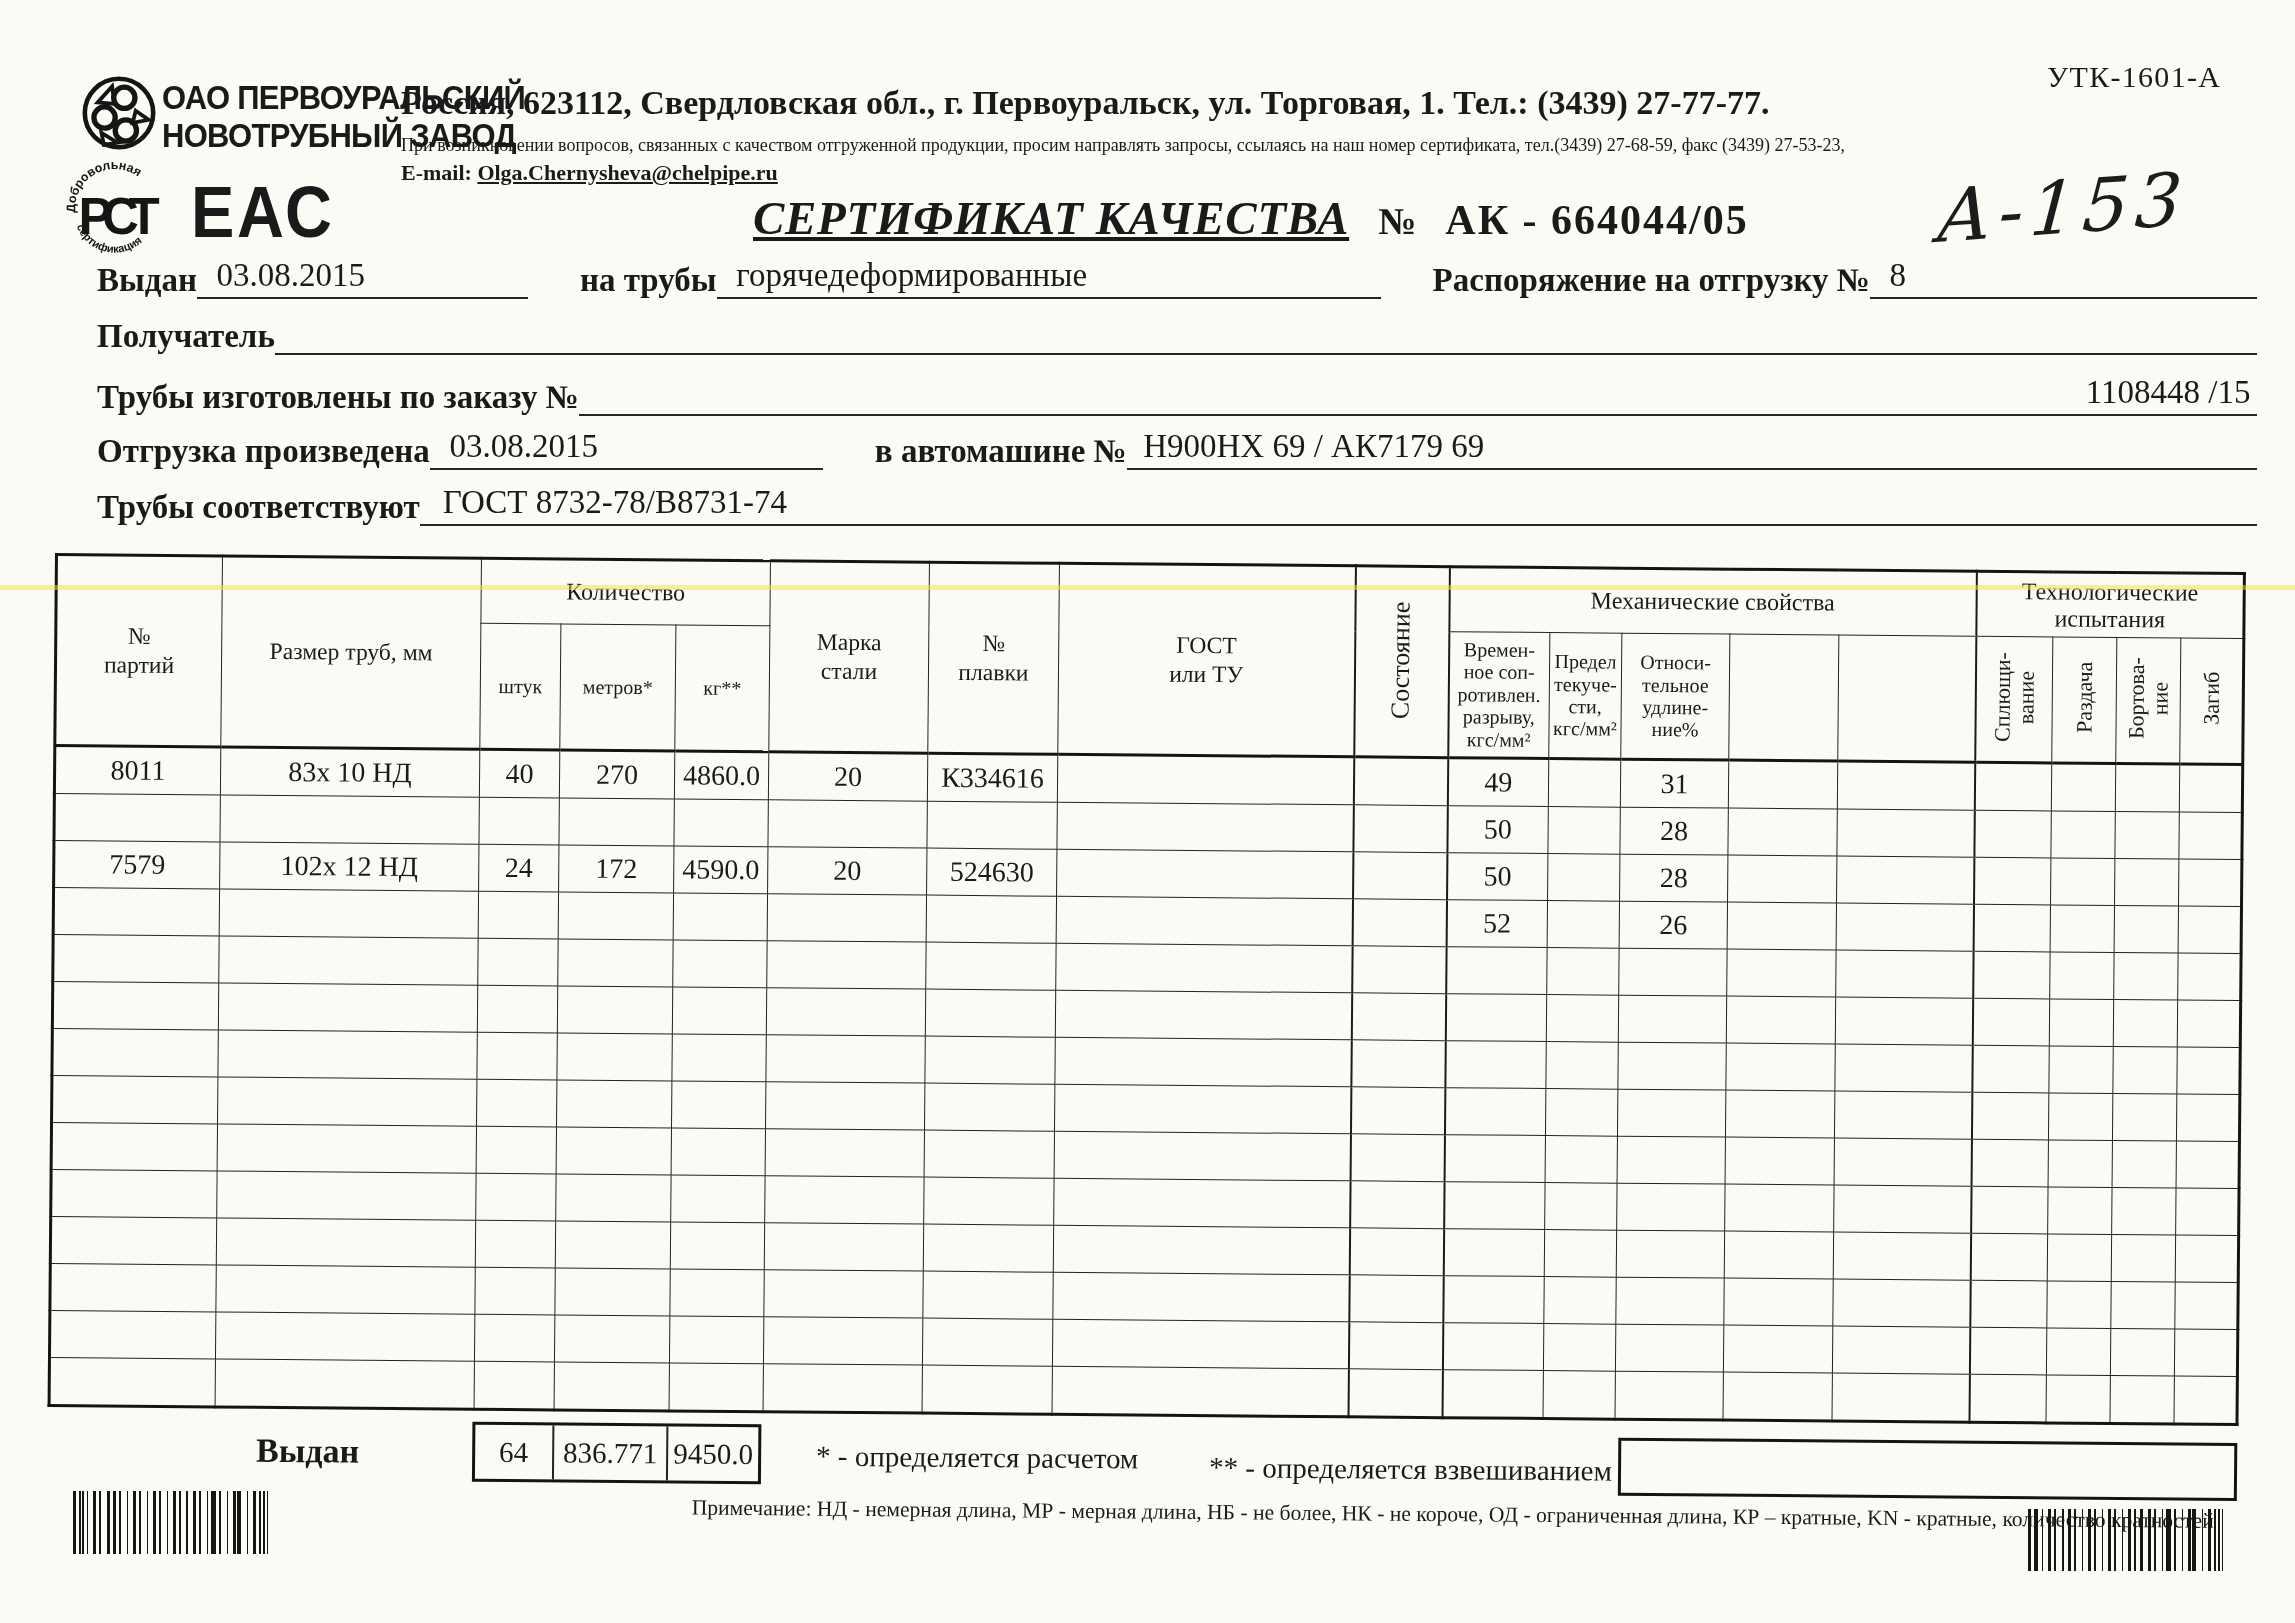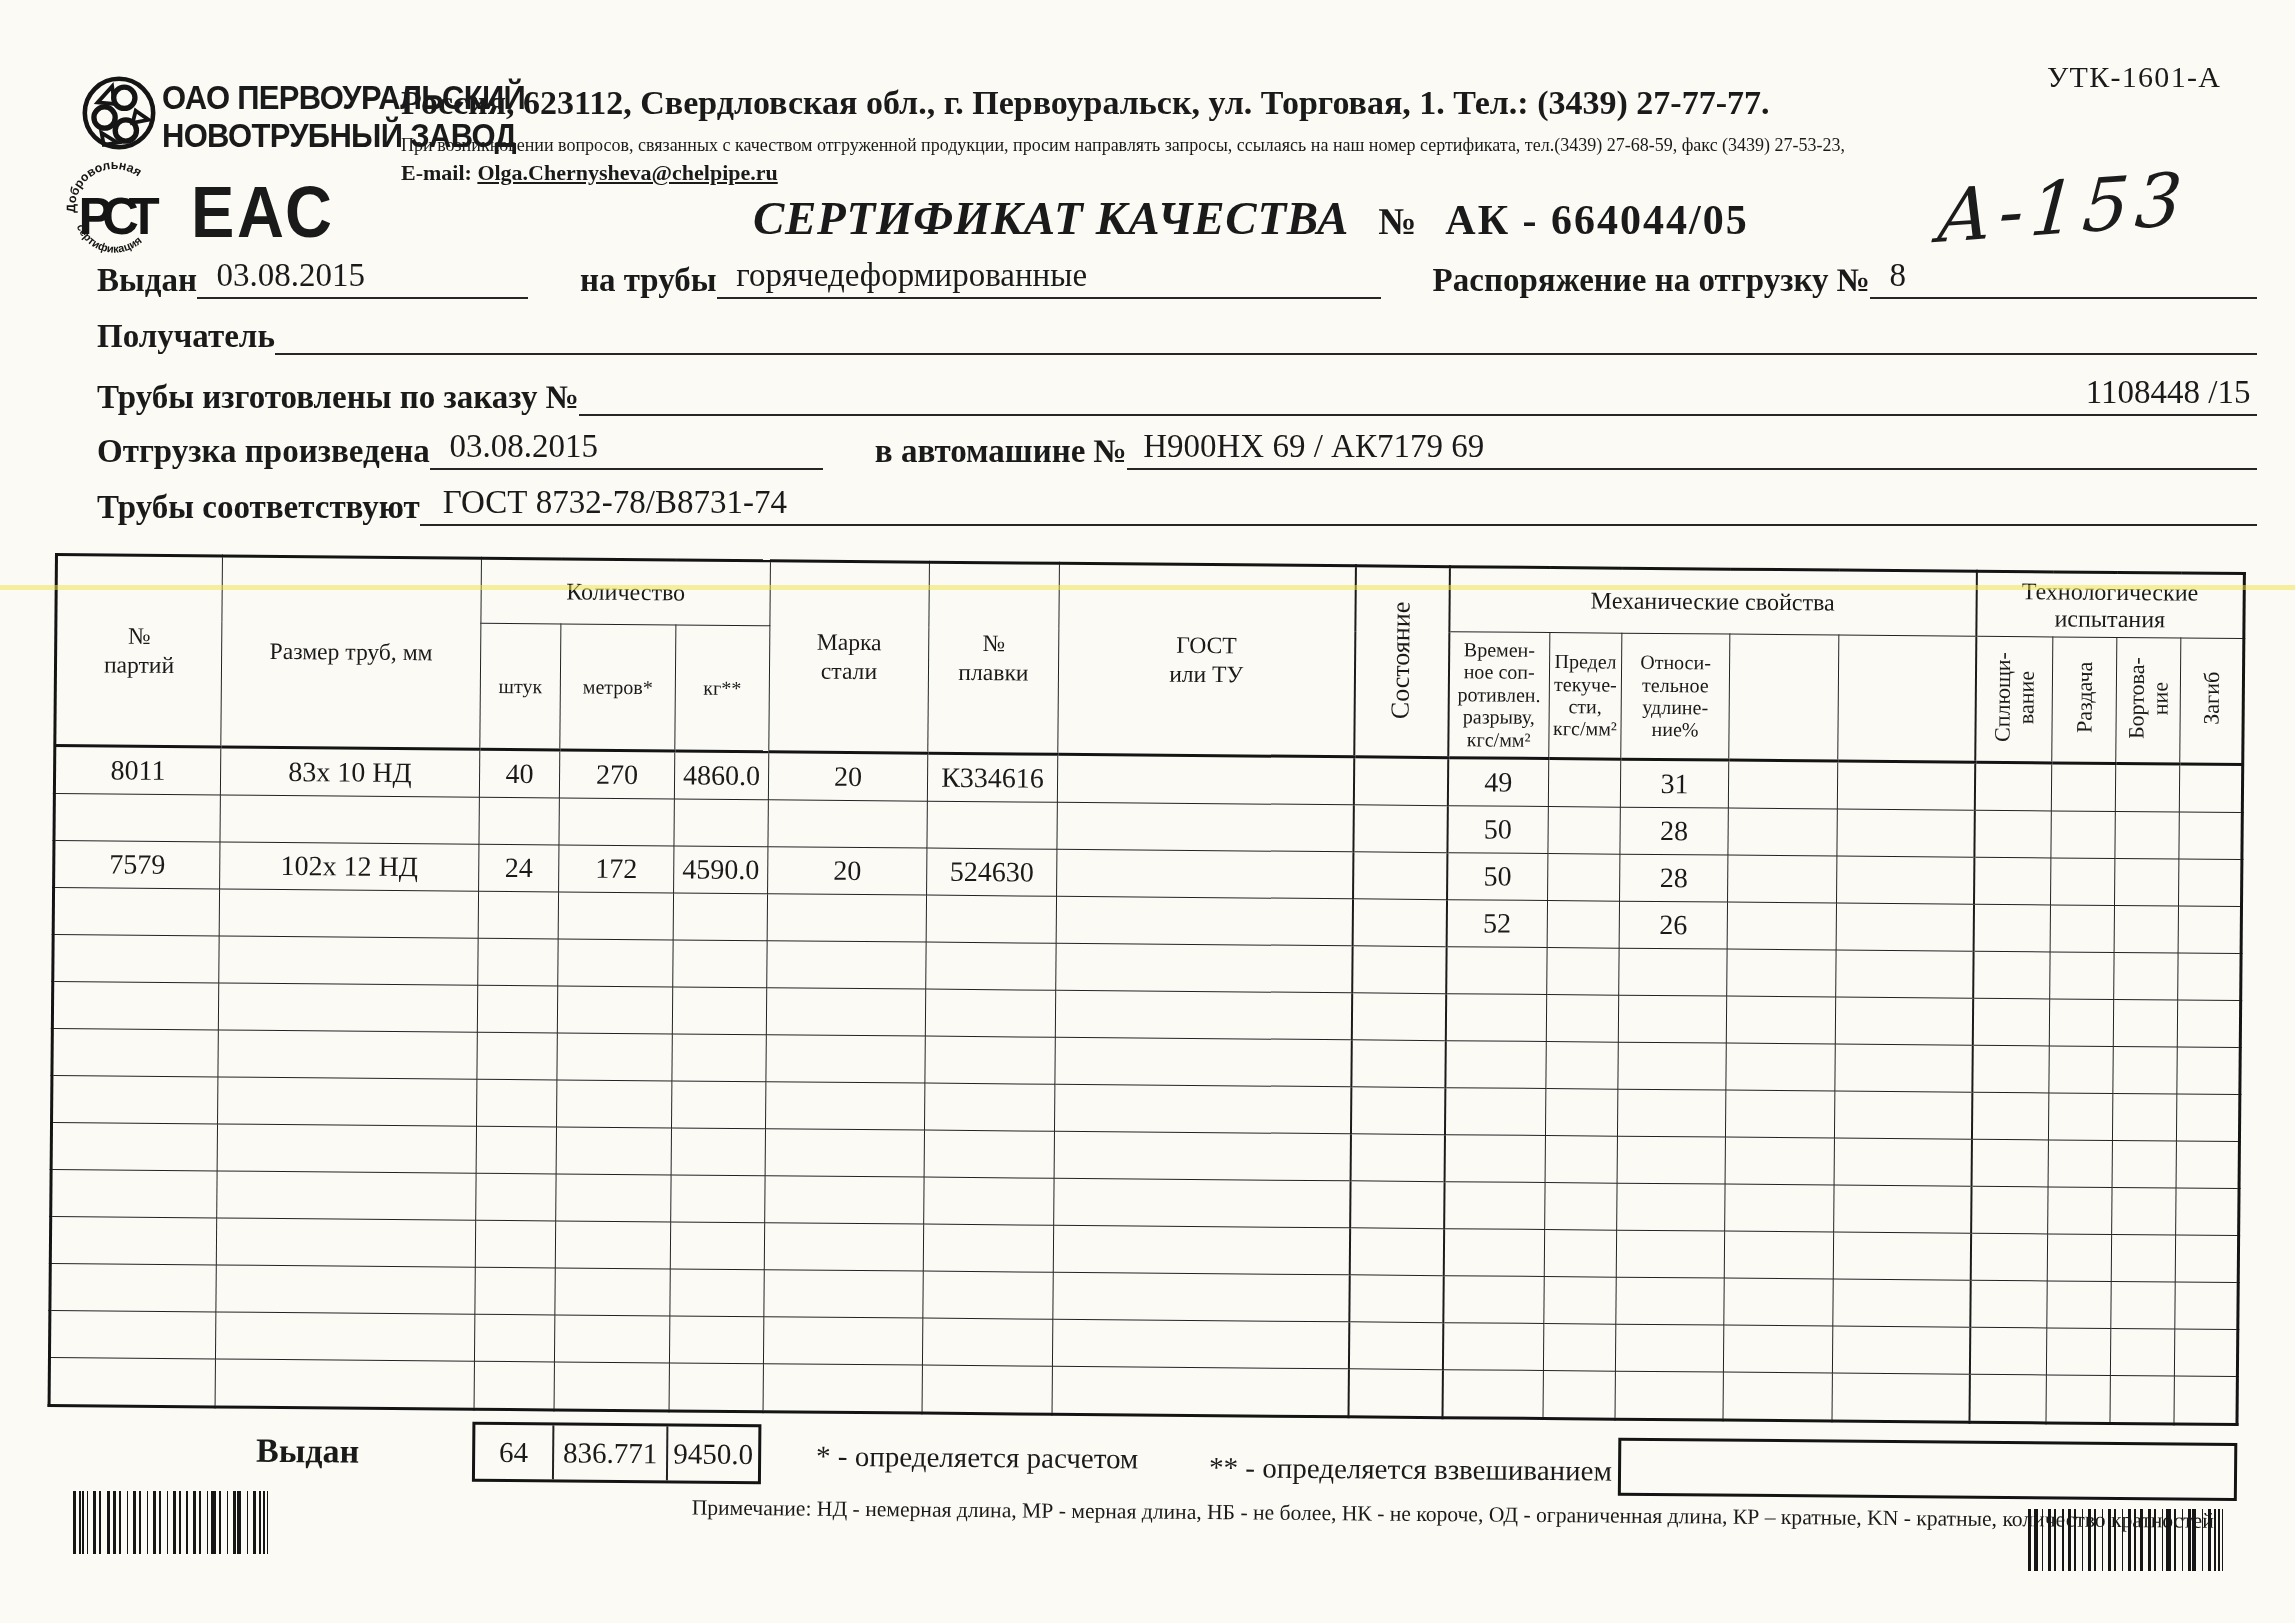--- a/index.html
+++ b/index.html
@@ -26,21 +26,21 @@
   #addr .l3{font-size:22px;margin-top:3.9px;font-weight:bold;}
   #addr .email{text-decoration:underline;}
 
   #rst{position:absolute;left:62px;top:162px;}
   #eac{position:absolute;left:191px;top:170px;font-family:"Liberation Sans", sans-serif;
        font-weight:900;font-size:65px;transform:scaleY(1.12);transform-origin:top left;
        letter-spacing:2.6px;}
 
   
   #title{position:absolute;left:753px;top:191px;display:flex;align-items:baseline;gap:29px;white-space:nowrap;}
-  #title .t{font-size:47px;font-weight:bold;font-style:italic;letter-spacing:0.7px;}
+  #title .t{font-size:47px;font-weight:bold;font-style:italic;letter-spacing:0.7px;text-decoration:underline;}
   #title .n{font-size:38px;font-weight:bold;}
   #title .num{font-size:42px;font-weight:bold;letter-spacing:2px;}
 
   
   .frow{position:absolute;left:97px;width:2160px;display:flex;align-items:flex-end;
         font-size:33px;line-height:1.12;}
   .flabel{font-weight:bold;white-space:nowrap;}
   .fval{border-bottom:2px solid #262626;white-space:nowrap;padding:0 6.5px 2.6px 19.6px;box-sizing:border-box;}
   .fgrow{flex:1;}
   .ml{margin-left:52px;font-family:Liberation Serif, serif;}

